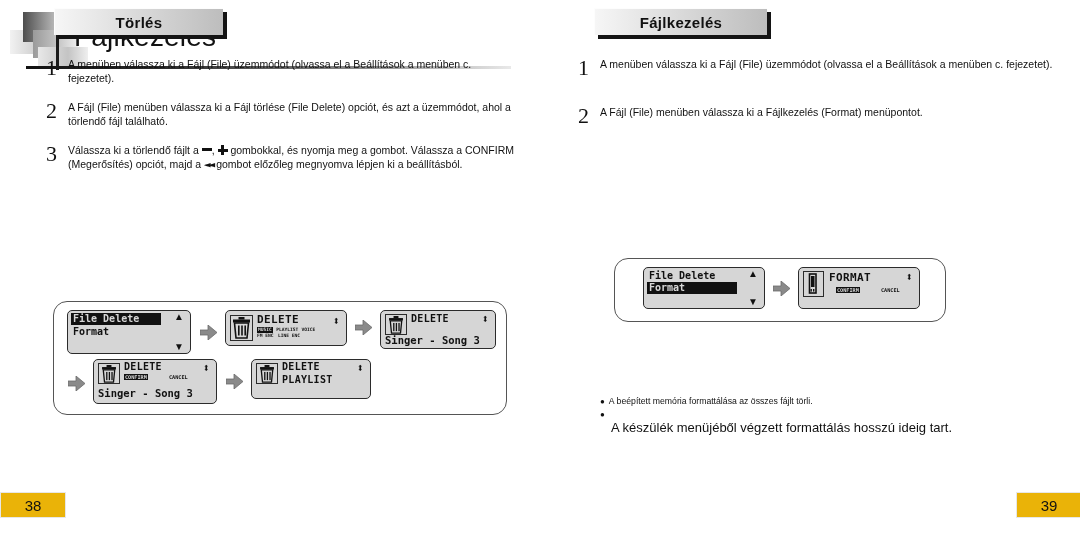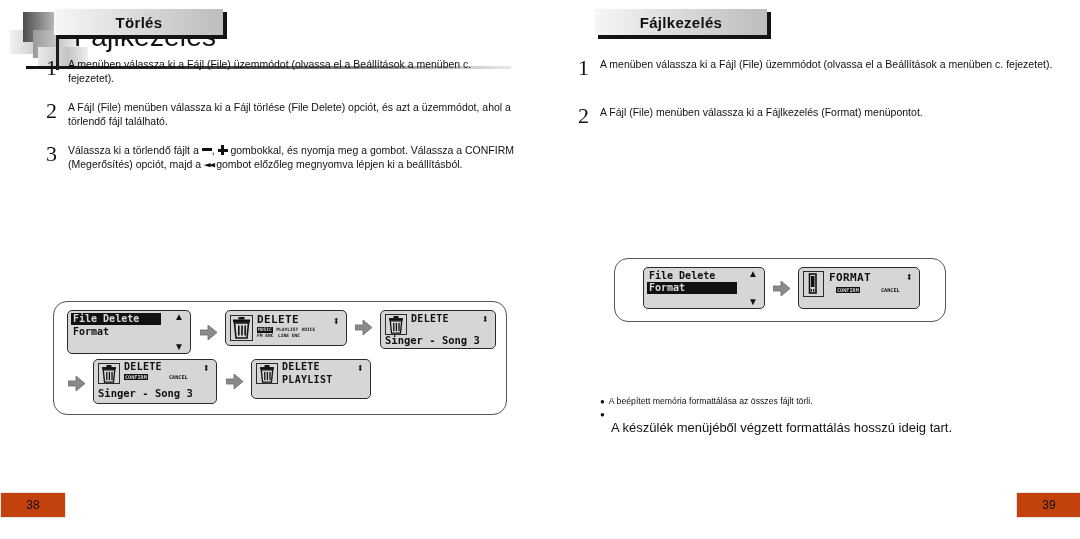--- a/index.html
+++ b/index.html
@@ -82,23 +82,23 @@
   
   .note{position:absolute;left:600px;top:396px;width:470px;}
   .note-title{font-size:13px;font-weight:bold;color:#111;letter-spacing:.2px;
     text-shadow:0.7px 0.7px 0 #9a9a9a;margin-bottom:6px;}
   .note-line{font-size:8.7px;line-height:11.6px;color:#111;margin-bottom:1px;
     display:flex;align-items:flex-start;}
   .note-line .dot{margin-right:4px;line-height:12px;}
   .note-cont{font-size:13px;line-height:11.6px;color:#111;padding-left:11px;}
 
   
-  .pagenum{position:absolute;top:492px;height:24px;width:64px;background:#c2410c;
+  .pagenum{position:absolute;top:492px;height:24px;width:64px;background:#eab308;
     border:1px solid #e7e7e7;display:flex;align-items:center;justify-content:center;
-    font-size:12px;color:#111;}
+    font-size:15px;color:#111;}
   .pagenum-left{left:0;}
   .pagenum-right{left:1016px;}
 </style>
 </head>
 <body>
 
 <div class="page">
 
   <div class="header">
     <div class="deco-b"></div>

